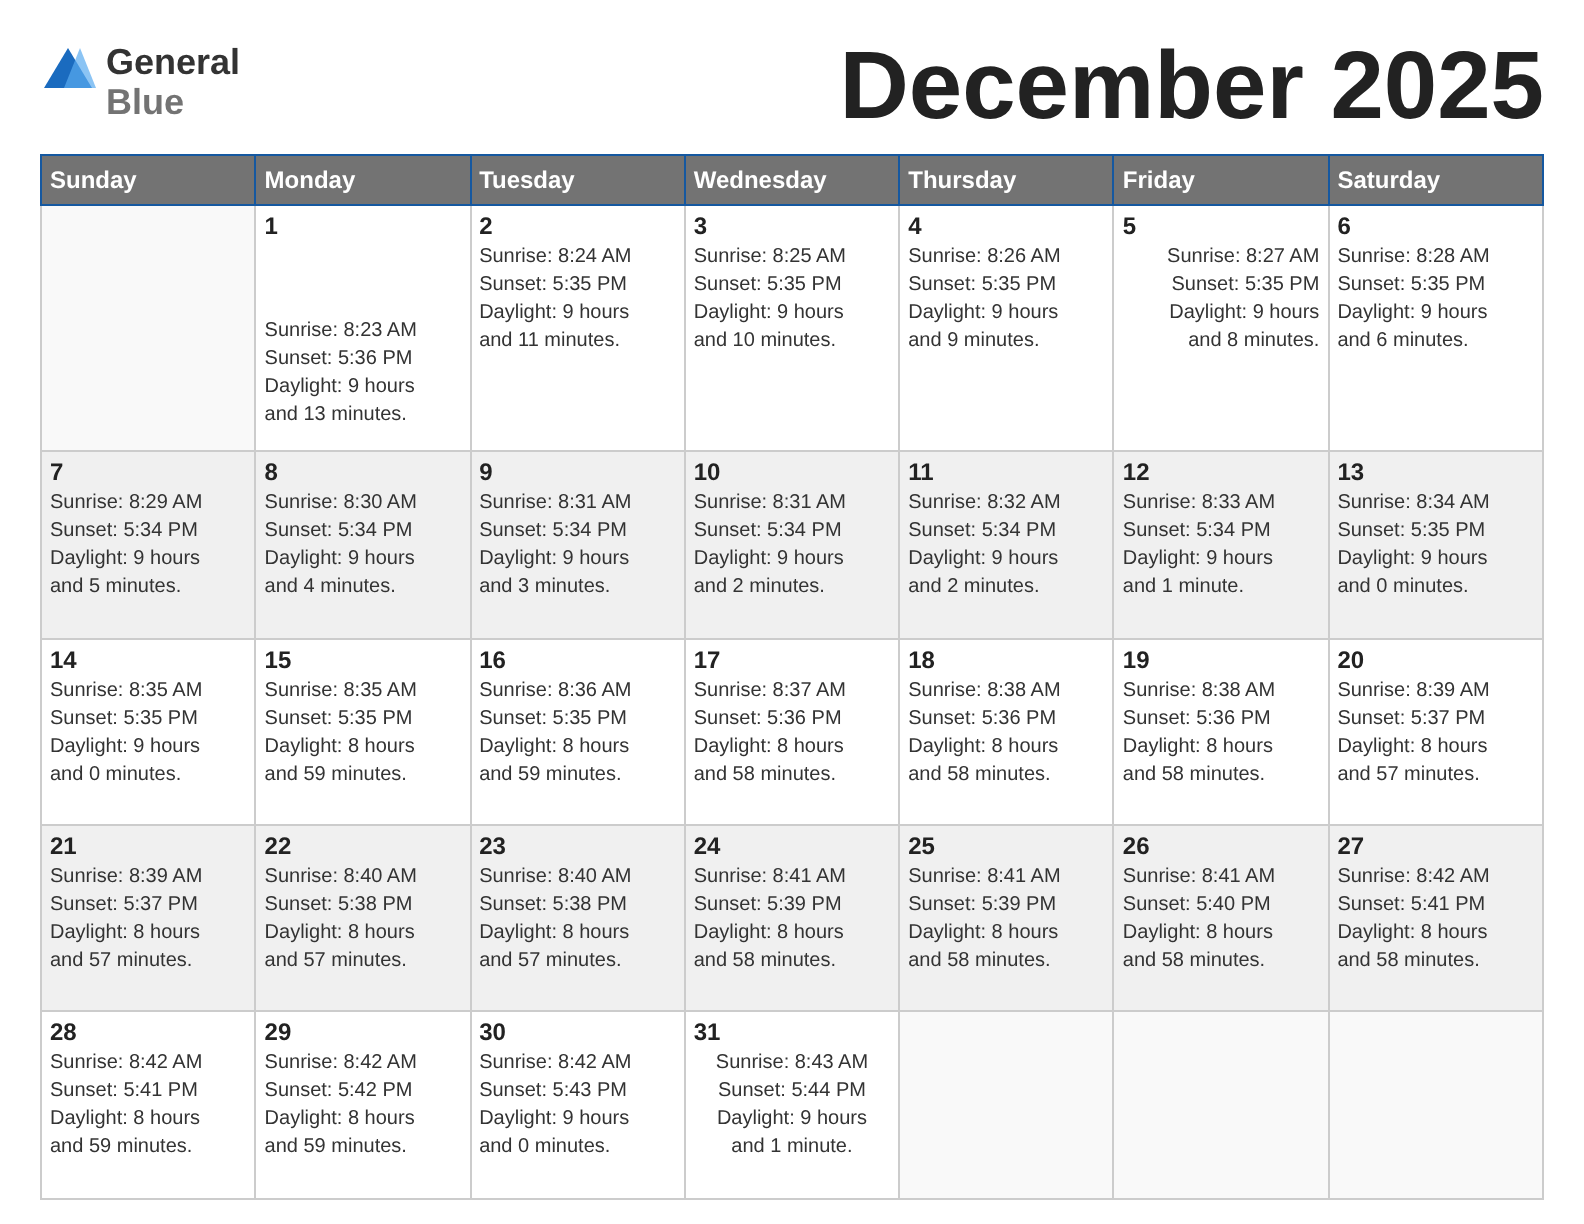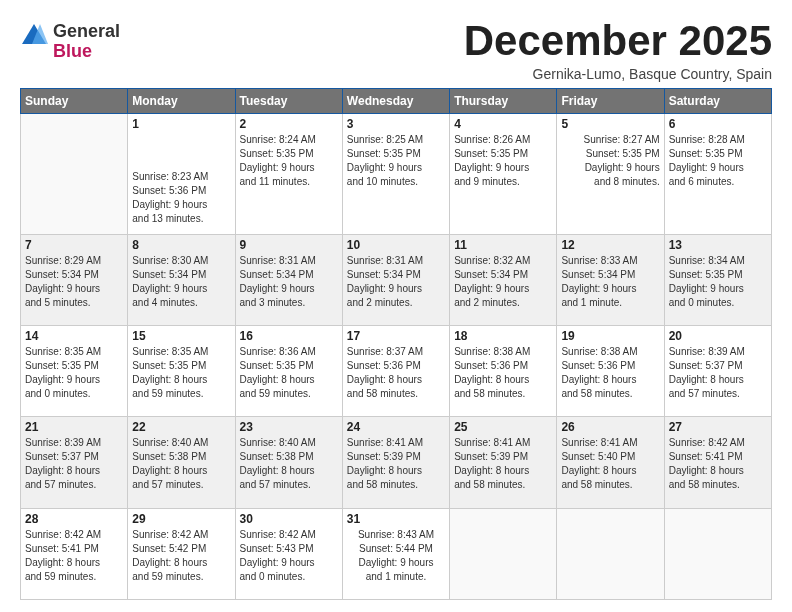--- a/index.html
+++ b/index.html
@@ -28,31 +28,31 @@
       align-items: flex-start;
       margin-top: 4px;
     }
     .logo-text {
       font-size: 18px;
       font-weight: bold;
       color: #333;
       line-height: 1.1;
     }
     .logo-text .general { display: block; }
-    .logo-text .blue { display: block; color: #be185d; }
+    .logo-text .blue { display: block; color: #737373; }
     .logo-icon {
       width: 28px;
       height: 28px;
       margin-right: 5px;
     }
     .title-block {
       text-align: right;
     }
     .month-title {
-      font-size: 42px;
+      font-size: 48px;
       font-weight: bold;
       color: #222;
       line-height: 1.1;
     }
     .location {
       font-size: 14px;
       color: #444;
       margin-top: 2px;
     }
     .calendar {
@@ -108,21 +108,20 @@
         <polygon points="14,2 26,22 2,22" fill="#1a6bbf"></polygon>
         <polygon points="20,2 28,22 12,22" fill="#5aabf0" opacity="0.7"></polygon>
       </svg>
       <div class="logo-text">
         <span class="general">General</span>
         <span class="blue">Blue</span>
       </div>
     </div>
     <div class="title-block">
       <div class="month-title">December 2025</div>
-      <div class="location">Gernika-Lumo, Basque Country, Spain</div>
     </div>
   </div>
 
   <table class="calendar">
     <thead>
       <tr>
       <th>Sunday</th>
           <th>Monday</th>
           <th>Tuesday</th>
           <th>Wednesday</th>

